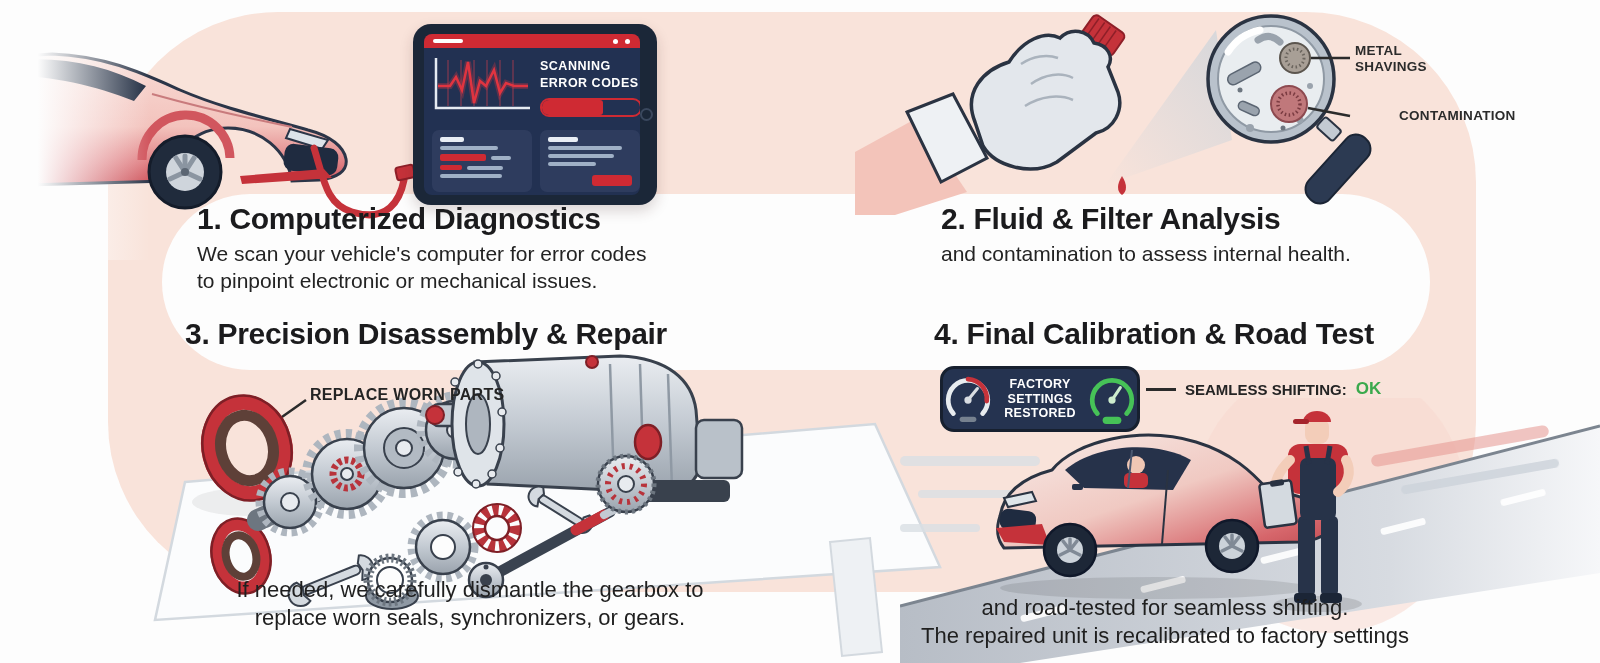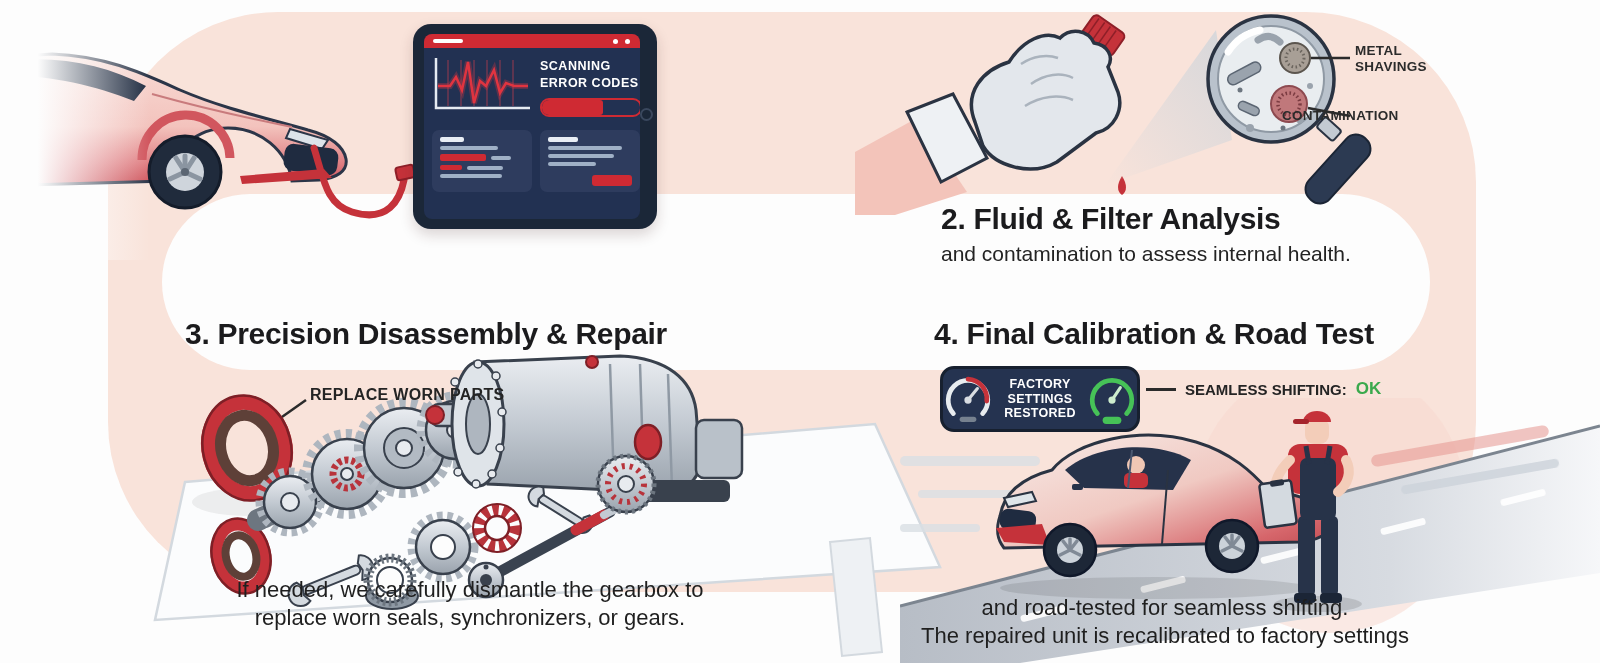--- a/index.html
+++ b/index.html
@@ -14,21 +14,21 @@
   
   .step-title{font-size:30px;font-weight:800;letter-spacing:-.3px;color:#1b1b1d;white-space:nowrap;}
   .step-desc{font-size:21px;line-height:1.3;color:#232323;margin-top:4px;white-space:nowrap;}
   .caption{width:640px;text-align:center;font-size:22px;line-height:1.25;color:#1f1f1f;}
 
   
   .tag{font-size:13.5px;font-weight:700;letter-spacing:.3px;color:#2b2b2b;line-height:1.15;white-space:nowrap;}
   .tag-big{font-size:16px;font-weight:700;letter-spacing:.3px;color:#242424;white-space:nowrap;}
 
   
-  .tablet{left:413px;top:24px;width:244px;height:205px;background:#1b2738;border-radius:18px;
+  .tablet{left:413px;top:24px;width:244px;height:181px;background:#1b2738;border-radius:18px;
           box-shadow:0 6px 14px rgba(60,30,30,.18);}
   .tab-screen{position:absolute;left:11px;top:10px;right:17px;bottom:10px;background:#223152;border-radius:8px;overflow:hidden;}
   .tab-bar{position:absolute;left:0;top:0;right:0;height:14px;background:#cf2a33;}
   .tab-dash{position:absolute;left:9px;top:5px;width:30px;height:4px;border-radius:2px;background:#ffffff;}
   .tab-dot{position:absolute;top:4.5px;width:5px;height:5px;border-radius:50%;background:#ffffff;}
   .tab-title{position:absolute;left:116px;top:24px;color:#ffffff;font-size:12.5px;font-weight:700;letter-spacing:.5px;line-height:1.35;}
   .tab-progress{position:absolute;left:116px;top:64px;width:98px;height:15px;border:2px solid #cf2a33;border-radius:9px;}
   .tab-progress .fill{width:62%;height:100%;background:#cf2a33;border-radius:7px 3px 3px 7px;}
   .tab-panel{position:absolute;top:96px;width:100px;height:62px;background:#2e3c5e;border-radius:7px;padding:7px 8px;box-sizing:border-box;}
   .tab-panel .row{display:flex;gap:5px;align-items:center;margin-bottom:4px;}
@@ -152,20 +152,27 @@
           </div>
         <div class="row">
             <div class="bar" style="width:48px"></div>
           </div>
         <div class="tab-redbtn"></div>
       </div>
     </div>
     <div class="tab-btn"></div>
   </div>
 
+  <div class="abs" style="left:197px;top:202px">
+    <div class="step-title">1. Computerized Diagnostics</div>
+    <div class="step-desc">
+      <div>We scan your vehicle's computer for error codes</div>
+      <div>to pinpoint electronic or mechanical issues.</div>
+    </div>
+  </div>
 
   <svg class="abs" style="left:855px;top:0" width="300" height="215" viewBox="0 0 300 215">
     <g>
       <polygon points="0,152 62,118 112,192 40,215 0,215" fill="#f3c4ba"></polygon>
       <polygon points="52,112 98,94 132,158 86,182" fill="#eef1f4" stroke="#2a3342" stroke-width="3"></polygon>
     </g>
     <g transform="rotate(35 205 95)">
       <rect x="193" y="30" width="26" height="132" rx="13" fill="#f5f8fa" stroke="#2a3342" stroke-width="3"></rect>
       <rect x="196" y="96" width="20" height="62" rx="10" fill="#bf2733"></rect>
       <line x1="199" y1="44" x2="199" y2="90" stroke="#ffffff" stroke-width="3" opacity=".8"></line>
@@ -218,21 +225,21 @@
       <circle cx="189" cy="104" r="18" fill="#c0787b" stroke="#8d4a50" stroke-width="2"></circle>
       <circle cx="189" cy="104" r="11" fill="none" stroke="#7a3b41" stroke-width="3.5" stroke-dasharray="1.5 2.5"></circle>
     </g>
     <line x1="211" y1="58" x2="250" y2="58" stroke="#2b2b2b" stroke-width="2.5"></line>
     <line x1="208" y1="108" x2="250" y2="116" stroke="#2b2b2b" stroke-width="2.5"></line>
   </svg>
   <div class="abs tag" style="left:1355px;top:43px">
     <div>METAL</div>
     <div>SHAVINGS</div>
   </div>
-  <div class="abs tag" style="left:1282px;top:108px">CONTAMINATION</div>
+  <div class="abs tag" style="left:1399px;top:108px">CONTAMINATION</div>
 
   <div class="abs" style="left:941px;top:202px">
     <div class="step-title">2. Fluid &amp; Filter Analysis</div>
     <div class="step-desc">
       <div>and contamination to assess internal health.</div>
     </div>
   </div>
 
   <div class="abs step-title" style="left:185px;top:317px">3. Precision Disassembly &amp; Repair</div>
 

